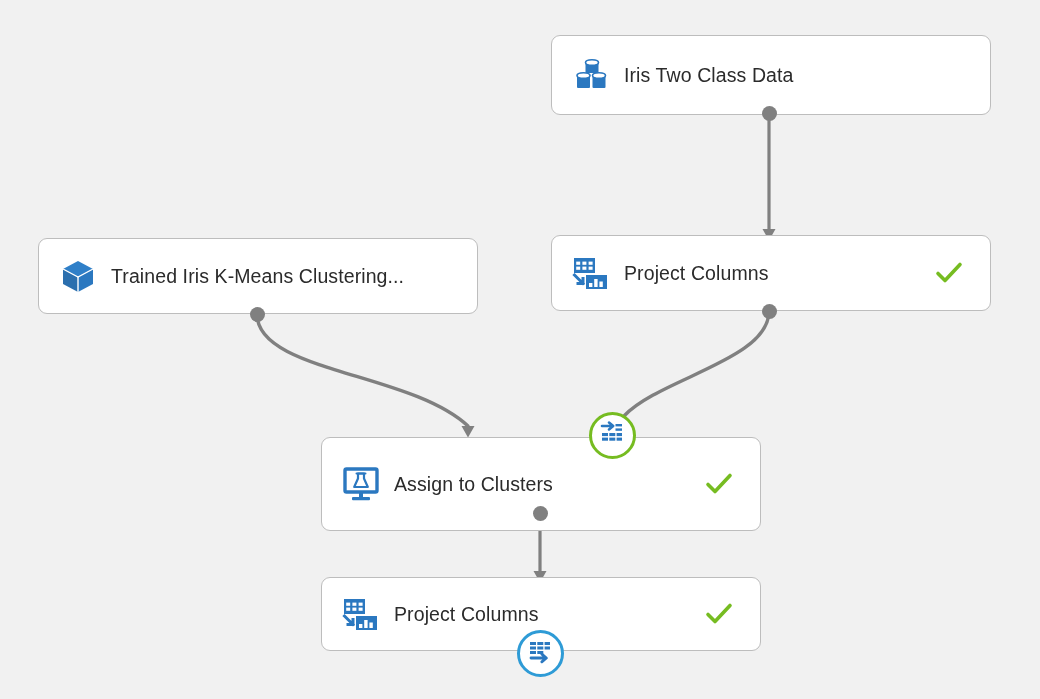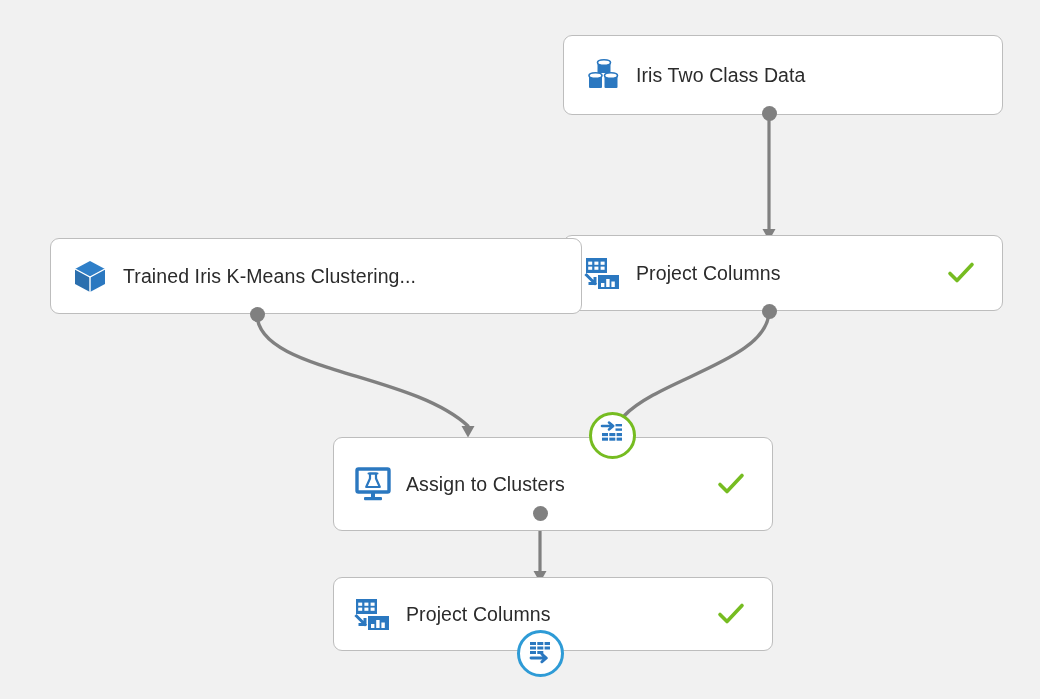--- a/index.html
+++ b/index.html
@@ -37,21 +37,20 @@
   
   .node {
     position: absolute;
     box-sizing: border-box;
     background: #ffffff;
     border: 1px solid #bdbdbd;
     border-radius: 9px;
     z-index: 2;
     display: flex;
     align-items: center;
-    margin-left: 12px;
   }
 
   .node-icon {
     position: absolute;
     left: 18px;
     top: 50%;
     transform: translateY(-50%);
     width: 42px;
     height: 42px;
     display: flex;
@@ -183,21 +182,21 @@
       </svg>
     </span>
     <span class="node-label">Project Columns</span>
     <span class="node-status">
       <svg width="30" height="30" viewBox="0 0 30 30">
         <path d="M4,15.5 L11,22.5 L26,6.5" stroke="#76bc21" stroke-width="3.6" fill="none" stroke-linecap="round" stroke-linejoin="round"></path>
       </svg>
     </span>
   </div>
 
-  <div class="node" style="left:38px; top:238px; width:532px; height:76px;">
+  <div class="node" style="left:38px; top:238px; width:440px; height:76px;">
     <span class="node-icon">
       <svg width="40" height="40" viewBox="0 0 40 40">
         <polygon points="20,5 35,13 20,21 5,13" fill="#2f7fc8"></polygon>
         <polygon points="5,13 20,21 20,36 5,28" fill="#2b6fae"></polygon>
         <polygon points="35,13 20,21 20,36 35,28" fill="#2b78c0"></polygon>
         <polyline points="5,13 20,21 35,13" fill="none" stroke="#ffffff" stroke-width="1.4"></polyline>
         <line x1="20" y1="21" x2="20" y2="36" stroke="#ffffff" stroke-width="1.4"></line>
       </svg>
     </span>
     <span class="node-label">Trained Iris K-Means Clustering...</span>

